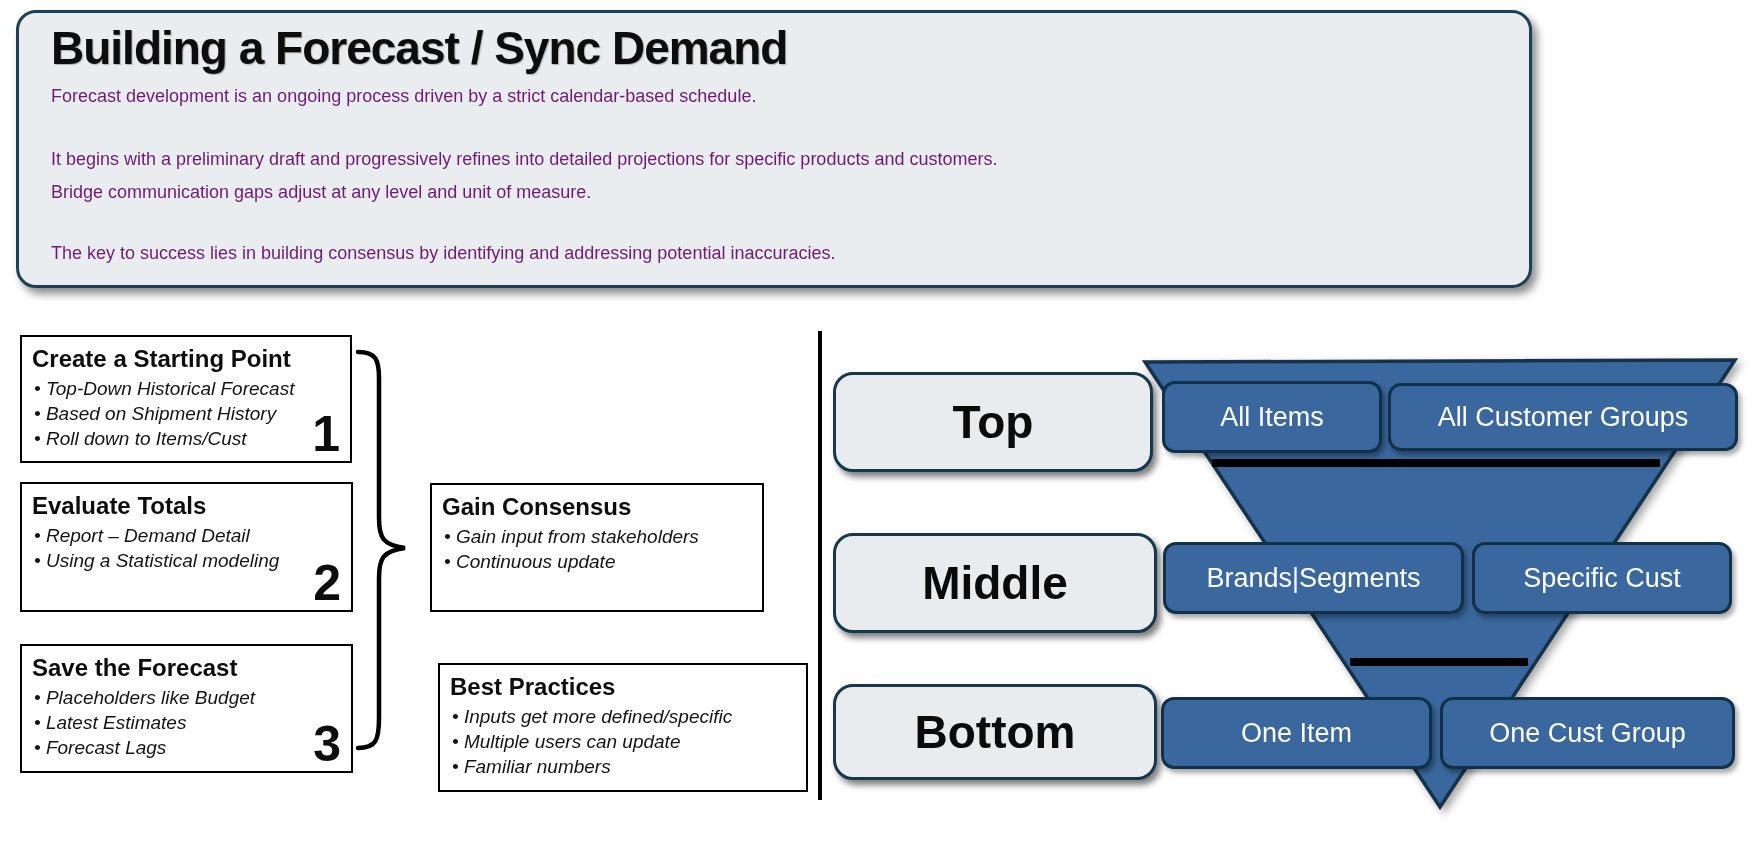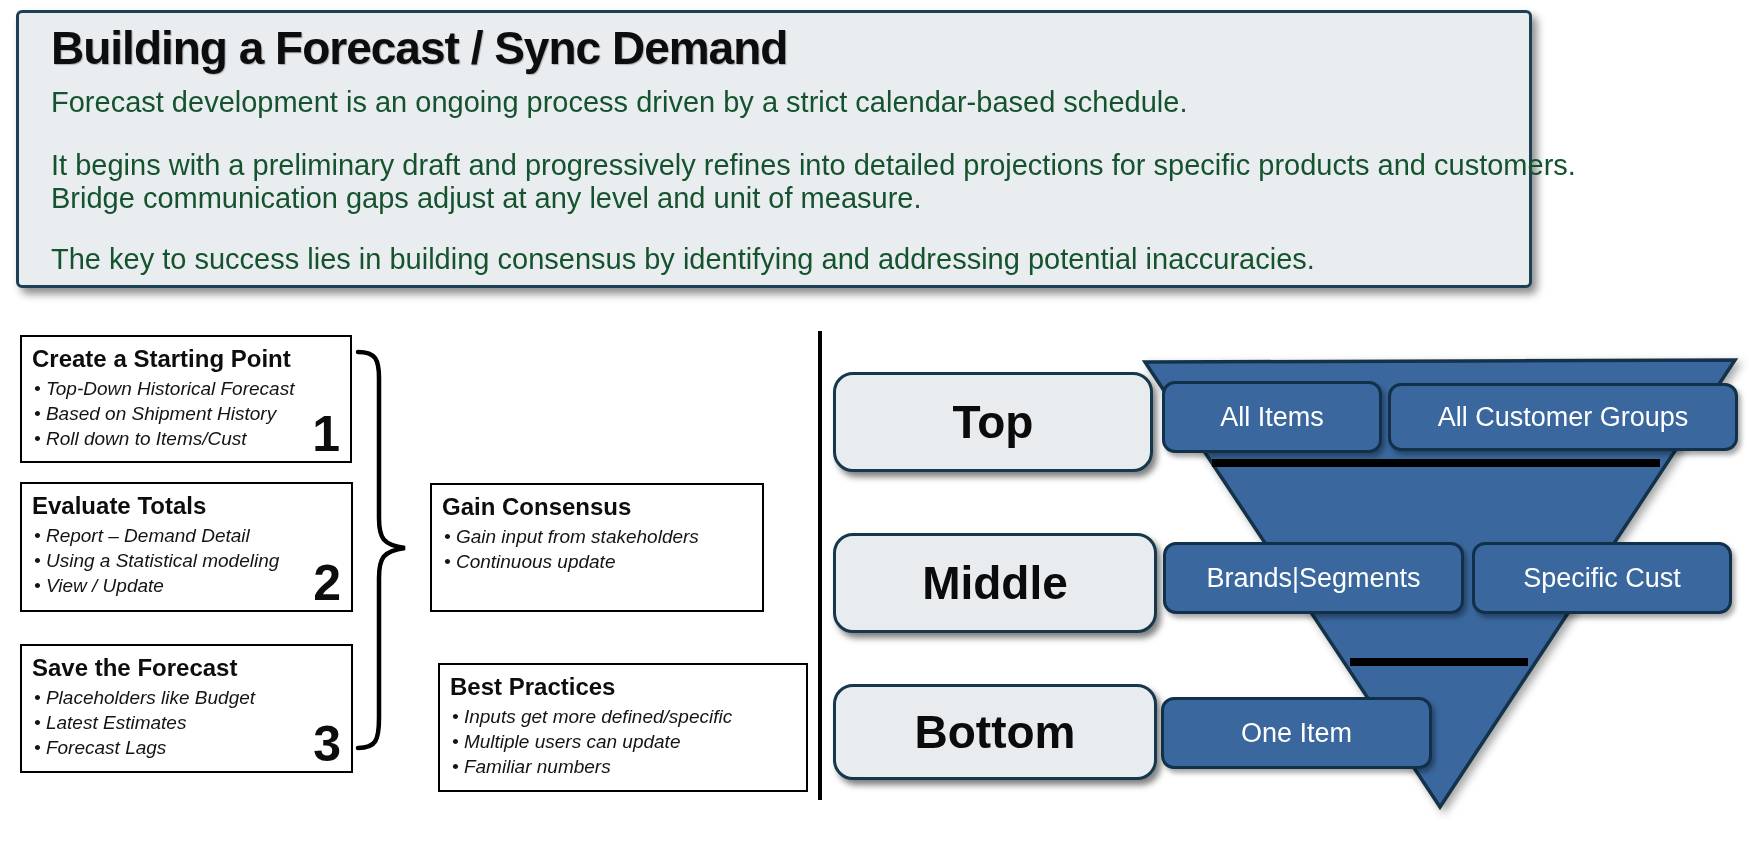--- a/index.html
+++ b/index.html
@@ -5,29 +5,29 @@
   * { margin:0; padding:0; box-sizing:border-box; }
   html,body { background:#ffffff; }
   body { font-family:"Liberation Sans", sans-serif; }
   .slide {
     position:relative; width:1749px; height:845px; background:#ffffff; overflow:hidden;
   }
 
   
   .title-box {
     position:absolute; left:16px; top:10px; width:1516px; height:278px;
-    background:#e9edf0; border:3.5px solid #1d4154; border-radius:6px;
+    background:#e9edf0; border:3.5px solid #1d4154; border-radius:20px;
     box-shadow:5px 6px 8px rgba(0,0,0,0.45);
   }
   .title-box h1 {
     position:absolute; left:32px; top:8px;
     font-size:46px; font-weight:700; letter-spacing:-1px; color:#0d0d0d;
     text-shadow:1px 1px 1px rgba(0,0,0,0.25);
   }
-  .para { position:absolute; left:32px; font-size:29px; color:#14532d; white-space:nowrap; }
+  .para { position:absolute; left:32px; font-size:18px; color:#701a75; white-space:nowrap; }
   .p1 { top:73px; }
   .p2a { top:136px; }
   .p2b { top:169px; }
   .p3 { top:230px; }
 
   
   .wbox {
     position:absolute; background:#ffffff; border:2px solid #000000;
   }
   .wbox h3 { font-size:24px; font-weight:700; color:#0d0d0d; margin:8px 0 3px 10px; }
@@ -93,21 +93,20 @@
       <li>Roll down to Items/Cust</li>
     </ul>
     <span class="step-num">1</span>
   </div>
 
   <div class="wbox box2">
     <h3>Evaluate Totals</h3>
     <ul>
       <li>Report – Demand Detail</li>
       <li>Using a Statistical modeling</li>
-      <li>View / Update</li>
     </ul>
     <span class="step-num">2</span>
   </div>
 
   <div class="wbox box3">
     <h3>Save the Forecast</h3>
     <ul>
       <li>Placeholders like Budget</li>
       <li>Latest Estimates</li>
       <li>Forecast Lags</li>
@@ -146,14 +145,15 @@
 
   <div class="gbox g-top">Top</div>
   <div class="gbox g-middle">Middle</div>
   <div class="gbox g-bottom">Bottom</div>
 
   <div class="bbox b-r1c1">All Items</div>
   <div class="bbox b-r1c2">All Customer Groups</div>
   <div class="bbox b-r2c1">Brands|Segments</div>
   <div class="bbox b-r2c2">Specific Cust</div>
   <div class="bbox b-r3c1">One Item</div>
+  <div class="bbox b-r3c2">One Cust Group</div>
 
 </div>
 
 </body></html>

